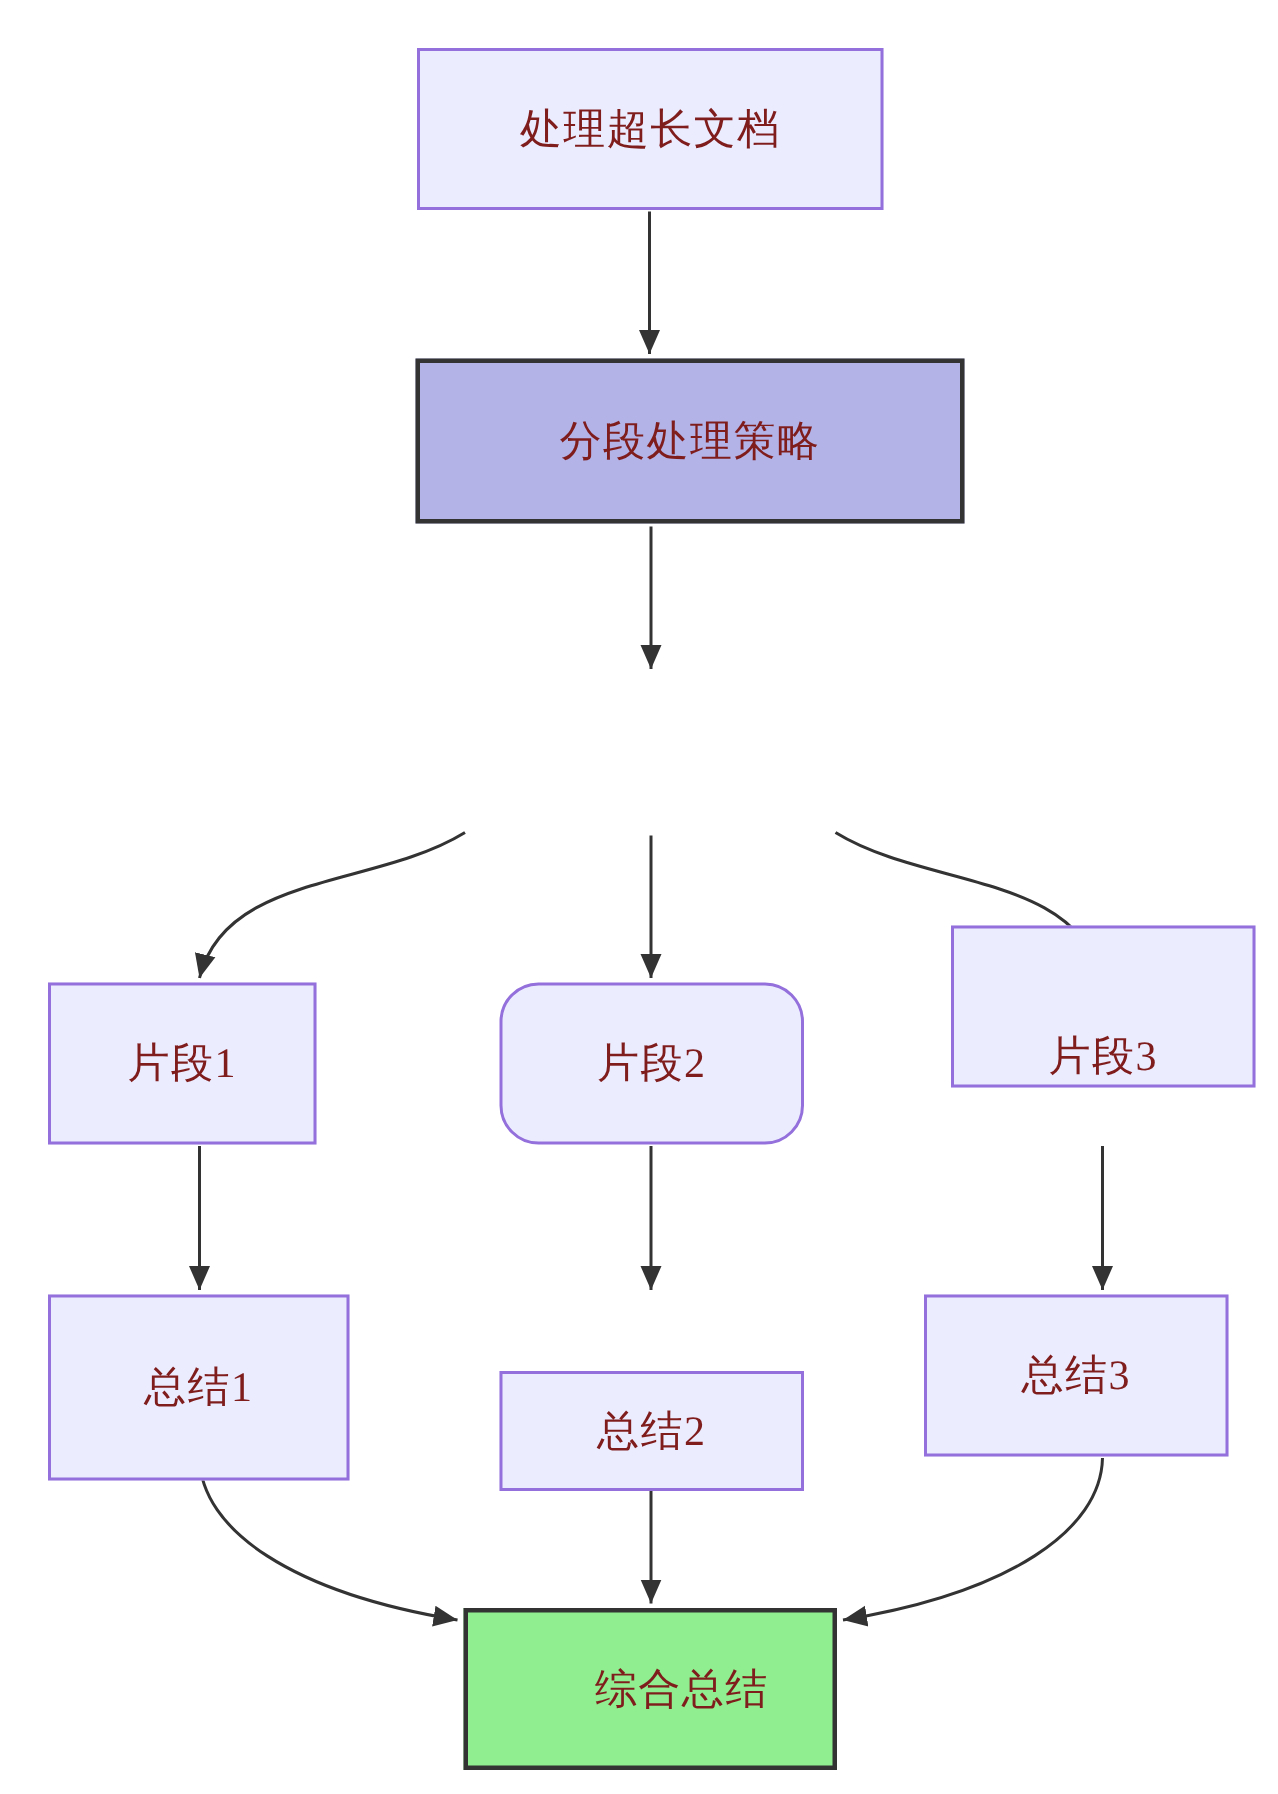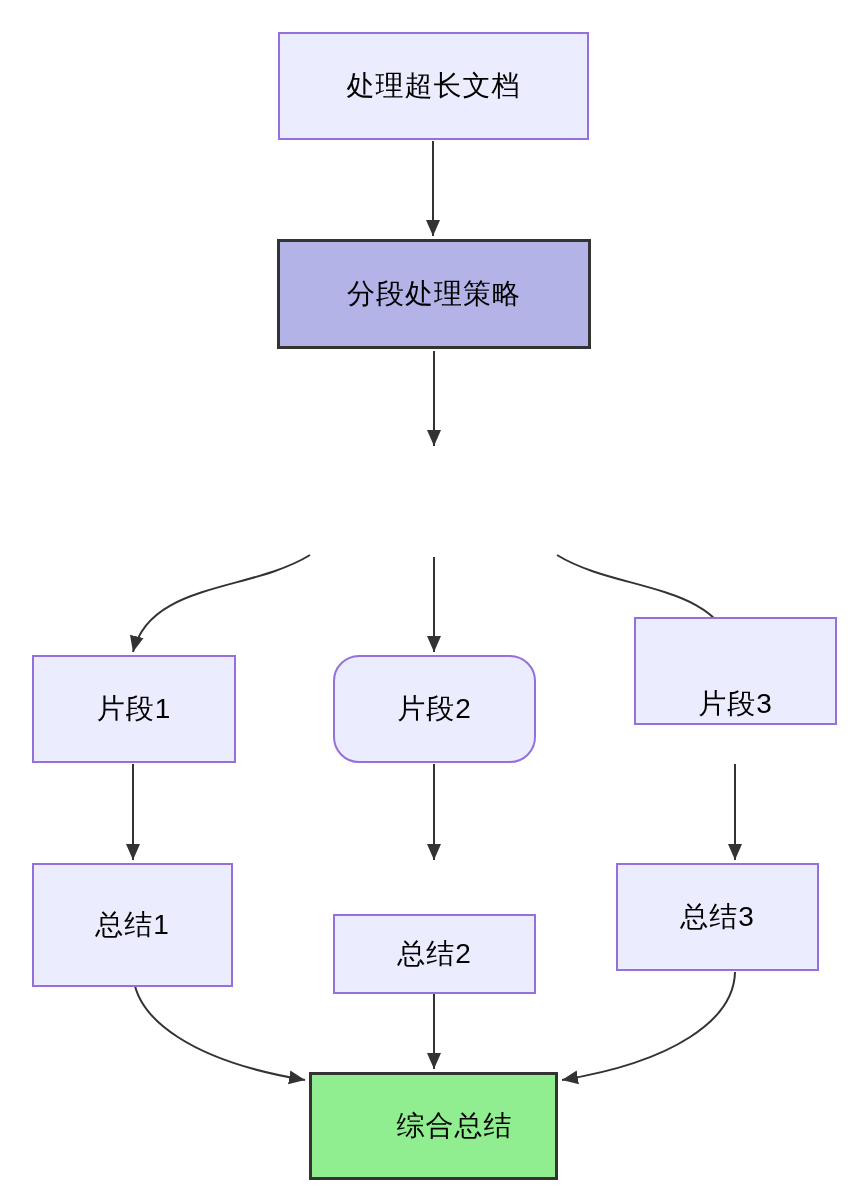--- a/index.html
+++ b/index.html
@@ -29,37 +29,38 @@
   }
   .node {
     position: absolute;
     box-sizing: border-box;
     display: flex;
     align-items: center;
     justify-content: center;
     text-align: center;
     font-size: 28px;
     letter-spacing: 1px;
-    color: #000000;
+    color: #7f1d1d;
     background: #ECECFF;
     border: 2px solid #9370DB;
+    font-family: Liberation Serif, serif;
   }
   .node.highlight {
     background: #B3B3E8;
     border: 3.5px solid #333333;
   }
   .node.success {
     background: #90EE90;
     border: 3.5px solid #333333;
   }
   
   .n-a  { left: 278px; top: 32px;   width: 311px; height: 108px; }
-  .n-b  { left: 277px; top: 239px;  width: 314px; height: 110px; }
+  .n-b  { left: 277px; top: 239px;  width: 366px; height: 110px; }
   .n-c  { left: 310px; top: 449px;  width: 247px; height: 107px; }
-  .n-d1 { left: 32px;  top: 655px;  width: 204px; height: 108px; }
+  .n-d1 { left: 32px;  top: 655px;  width: 179px; height: 108px; }
   .n-d2 { left: 333px; top: 655px;  width: 203px; height: 108px; border-radius: 26px; }
   .n-d3 { left: 634px; top: 617px;  width: 203px; height: 108px; align-items: flex-end; }
   .n-e1 { left: 32px;  top: 863px;  width: 201px; height: 124px; }
   .n-e2 { left: 333px; top: 914px;  width: 203px; height: 80px; }
   .n-e3 { left: 616px; top: 863px;  width: 203px; height: 108px; text-align: right; }
   .n-f  { left: 309px; top: 1072px; width: 249px; height: 108px; padding-left: 42px; }
 </style>
 </head>
 <body>
 

